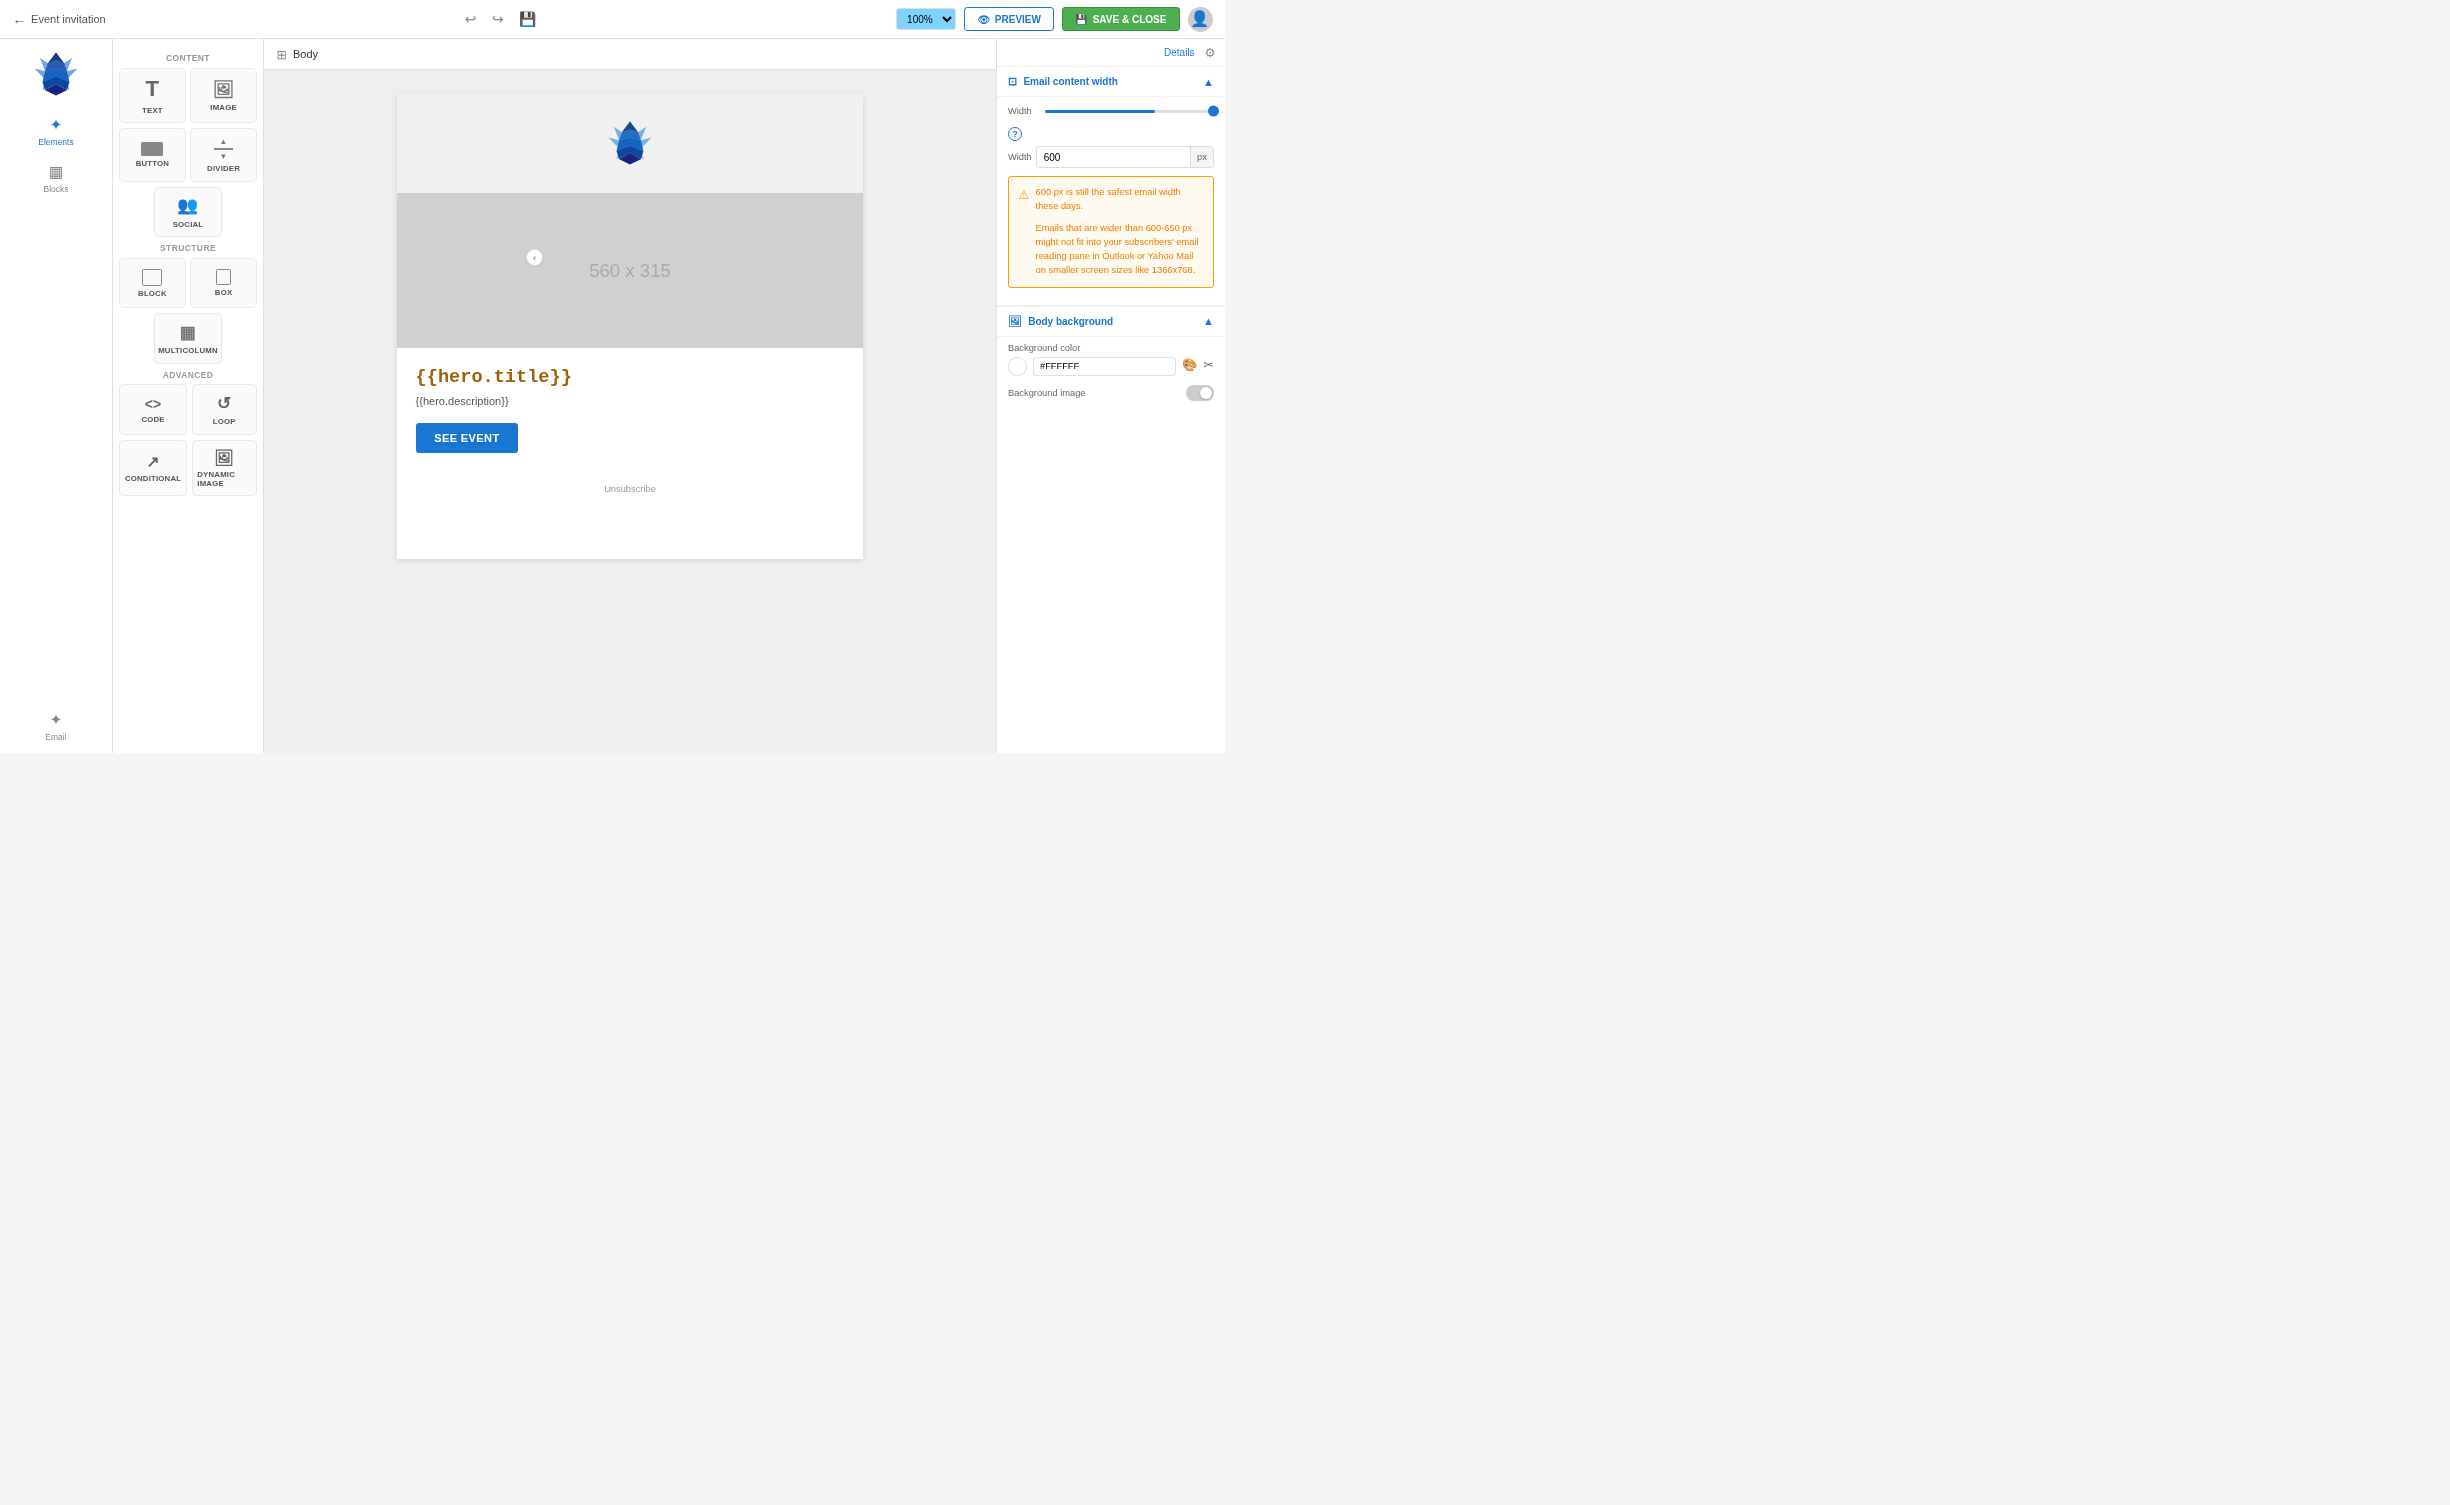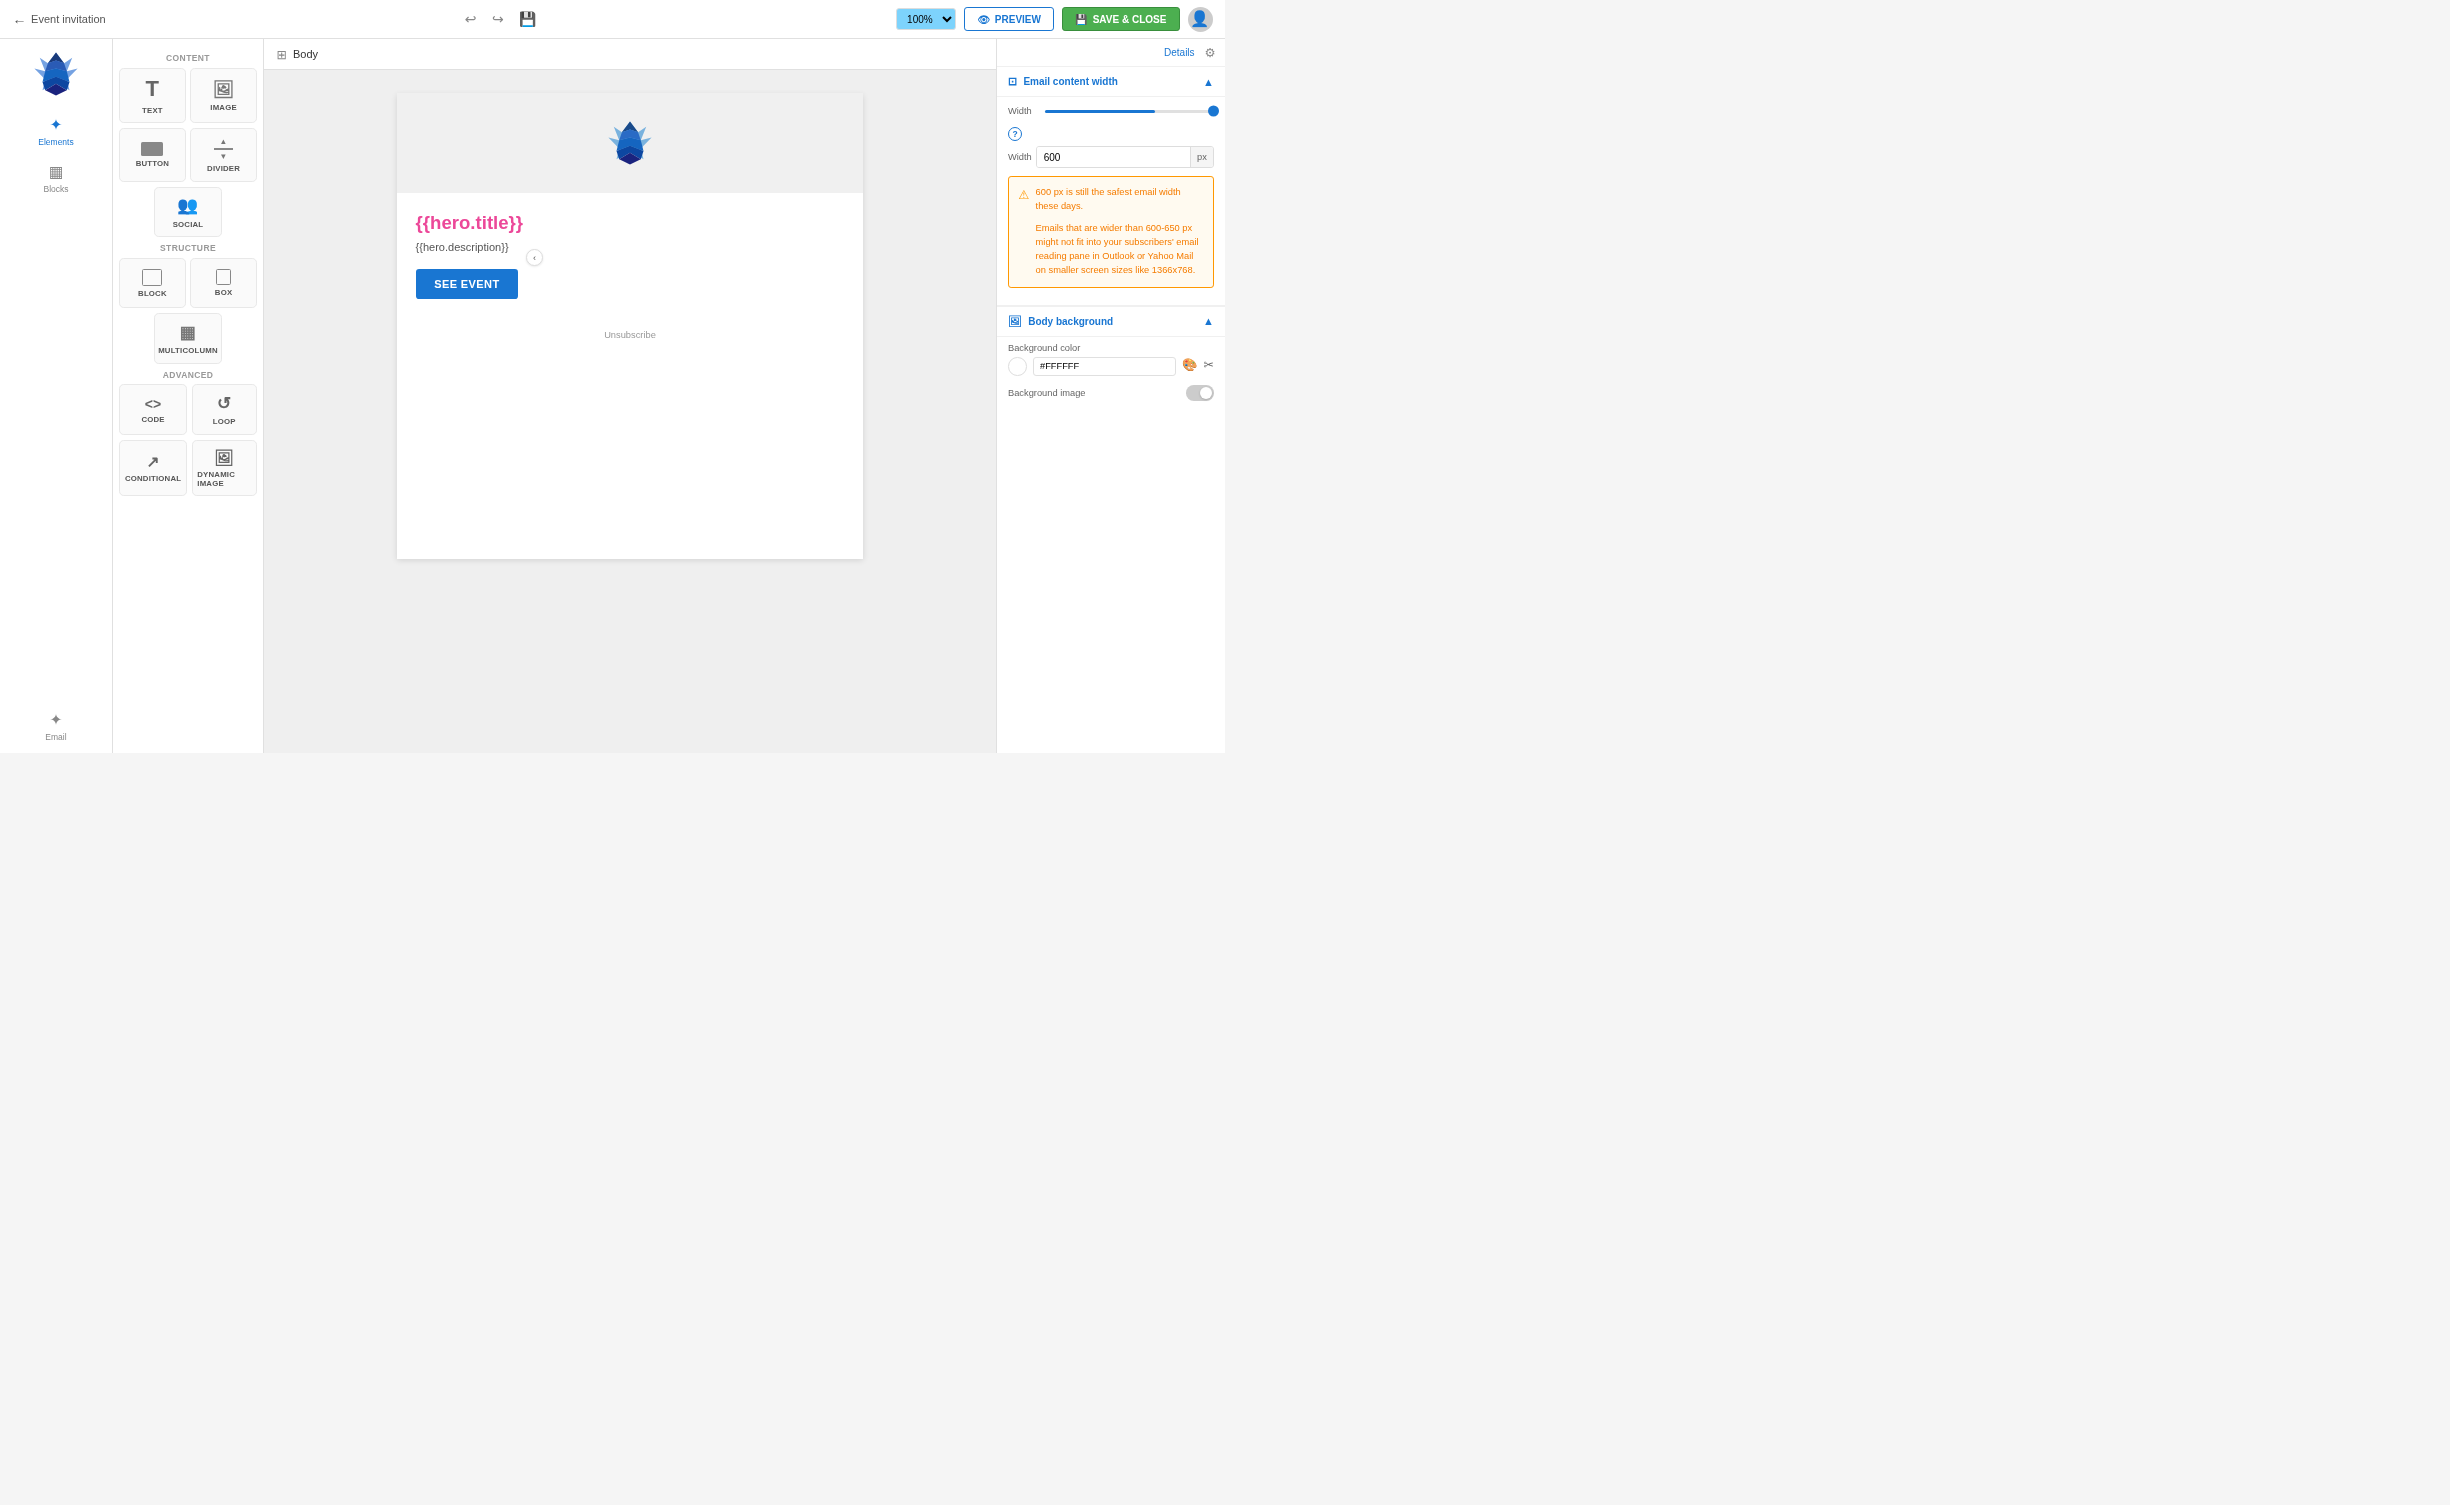--- a/index.html
+++ b/index.html
@@ -80,21 +80,21 @@
     }
     .email-logo-area {
       width: 100%; padding: 23px; display: flex; justify-content: center; background: #f0f0f0;
     }
     .email-hero-img {
       width: 100%; height: 155px; background: #d0d0d0;
       display: flex; align-items: center; justify-content: center;
       color: #aaa; font-size: 18.6px; font-weight: 300;
     }
     .email-content { padding: 18.6px; width: 100%; }
-    .hero-title { font-size: 18.6px; font-weight: 700; color: #ec4899; margin-bottom: 7.8px; }
+    .hero-title { font-size: 18.6px; font-weight: 700; color: #a16207; margin-bottom: 7.8px; font-family: Liberation Mono, monospace; }
     .hero-desc { font-size: 11px; color: #555; margin-bottom: 15.5px; }
     .see-event-btn {
       background: #1976d2; color: #fff; border: none; padding: 9.3px 18.6px;
       font-size: 11px; font-weight: 700; border-radius: 3.1px; cursor: pointer; letter-spacing: 0.4px;
     }
     .email-footer { padding: 12.4px; text-align: center; font-size: 9.3px; color: #999; }
 
     
     .wolf-logo { width: 54px; height: 54px; }
 
@@ -325,20 +325,23 @@
           <svg width="54" height="54" viewBox="0 0 100 100" xmlns="http://www.w3.org/2000/svg">
             <polygon points="50,10 65,30 80,20 70,45 90,40 70,60 75,80 50,65 25,80 30,60 10,40 30,45 20,20 35,30" fill="#5ba3d9" opacity="0.8"></polygon>
             <polygon points="50,10 65,30 50,25 35,30" fill="#1a4a8a"></polygon>
             <polygon points="50,25 65,30 70,45 50,40 30,45 35,30" fill="#2a6bc5"></polygon>
             <polygon points="50,40 70,45 75,65 50,55 25,65 30,45" fill="#1565c0"></polygon>
             <polygon points="50,55 75,65 70,80 50,68 30,80 25,65" fill="#0d47a1"></polygon>
             <polygon points="50,68 70,80 50,90 30,80" fill="#1a237e"></polygon>
           </svg>
         </div>
 
+        <div class="email-hero-img">
+          <span>560 x 315</span>
+        </div>
 
         <div class="email-content">
           <div class="hero-title">{{hero.title}}</div>
           <div class="hero-desc">{{hero.description}}</div>
           <button class="see-event-btn">SEE EVENT</button>
         </div>
 
         <div class="email-footer">
           <span>Unsubscribe</span>
         </div>

